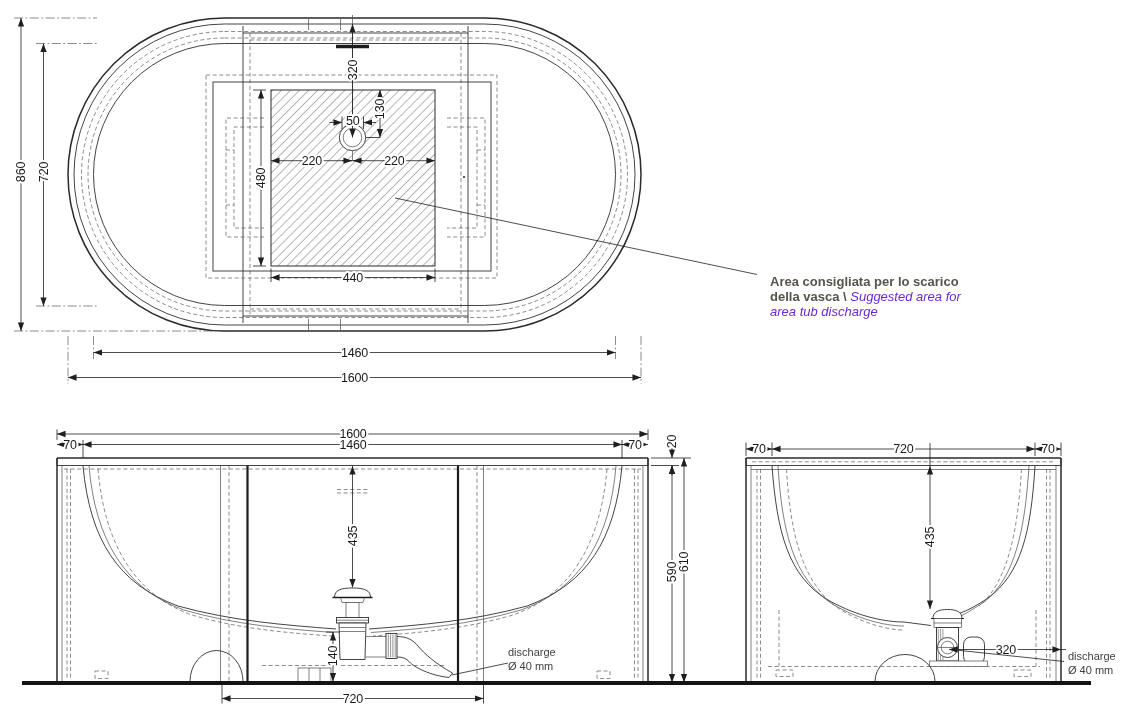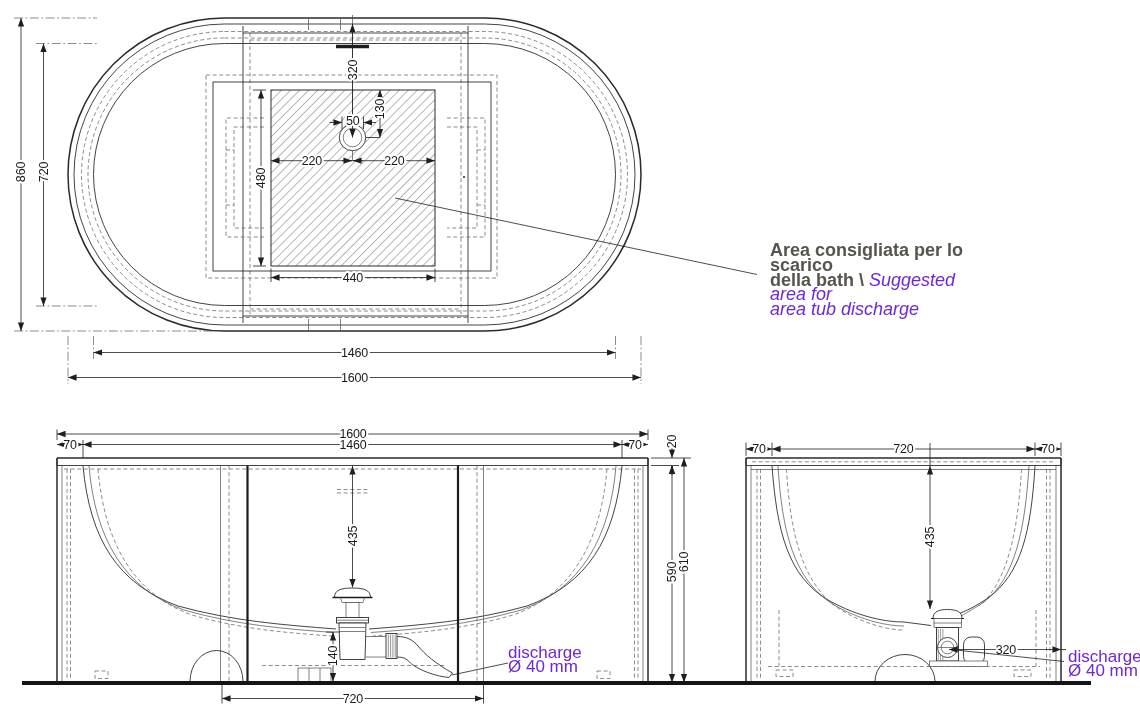--- a/index.html
+++ b/index.html
@@ -17,27 +17,27 @@
   .dl{stroke:#1f1f1f;stroke-width:0.8;fill:none}
   .thk{stroke:#1c1c1c;stroke-width:2.2;fill:none}
   .gnd{fill:#141414}
 
   
   .dim{font-family:"Liberation Sans",sans-serif;font-size:12.5px;letter-spacing:-0.2px;
        fill:#1a1a1a;text-anchor:middle;dominant-baseline:central;
        paint-order:stroke;stroke:#ffffff;stroke-width:4px;stroke-linejoin:round}
 
   
-  .ann{position:absolute;left:770px;top:243px;width:195px;font-size:18px;
+  .ann{position:absolute;left:770px;top:275px;width:195px;font-size:13px;
        line-height:14.8px;color:#57544c}
   .ann .it{font-weight:bold;font-style:normal}
   .ann .en{font-weight:normal;font-style:italic;color:#6d28d9}
 
   
-  .dis{position:absolute;font-size:17px;line-height:13.8px;color:#6d28d9}
+  .dis{position:absolute;font-size:11px;line-height:13.8px;color:#404040}
   .dis-front{left:508px;top:646px}
   .dis-side{left:1068px;top:650px}
 </style>
 </head>
 <body>
 
 <div class="stage">
 
 <svg width="1140" height="722" viewBox="0 0 1140 722">
   <defs>
@@ -303,21 +303,21 @@
       <text class="dim" x="1006" y="649.5">320</text>
     </g>
     <line class="dl" x1="1064" y1="661.5" x2="951" y2="649.5"></line>
   </g>
 
   <rect class="gnd" x="22" y="681" width="1069" height="4"></rect>
 </svg>
 
 <div class="ann">
   <span class="it">Area consigliata per lo scarico</span><br>
-  <span class="it">della bath \</span>
+  <span class="it">della vasca \</span>
   <span class="en">Suggested area for</span><br>
   <span class="en">area tub discharge</span>
 </div>
 
 <div class="dis dis-front">
   <div>discharge</div>
   <div>Ø 40 mm</div>
 </div>
 <div class="dis dis-side">
   <div>discharge</div>

